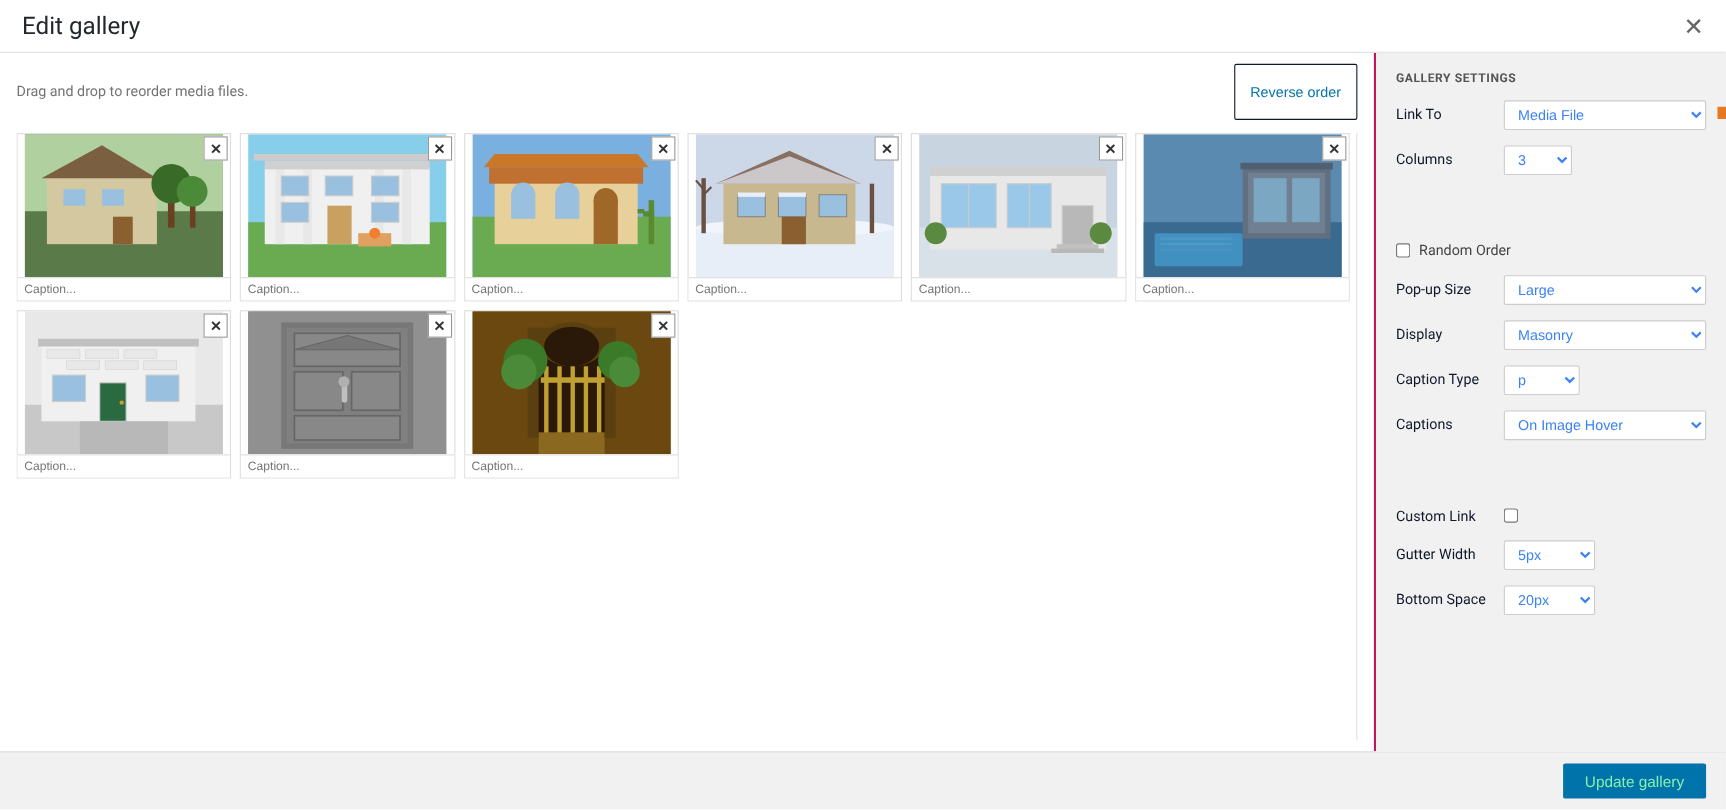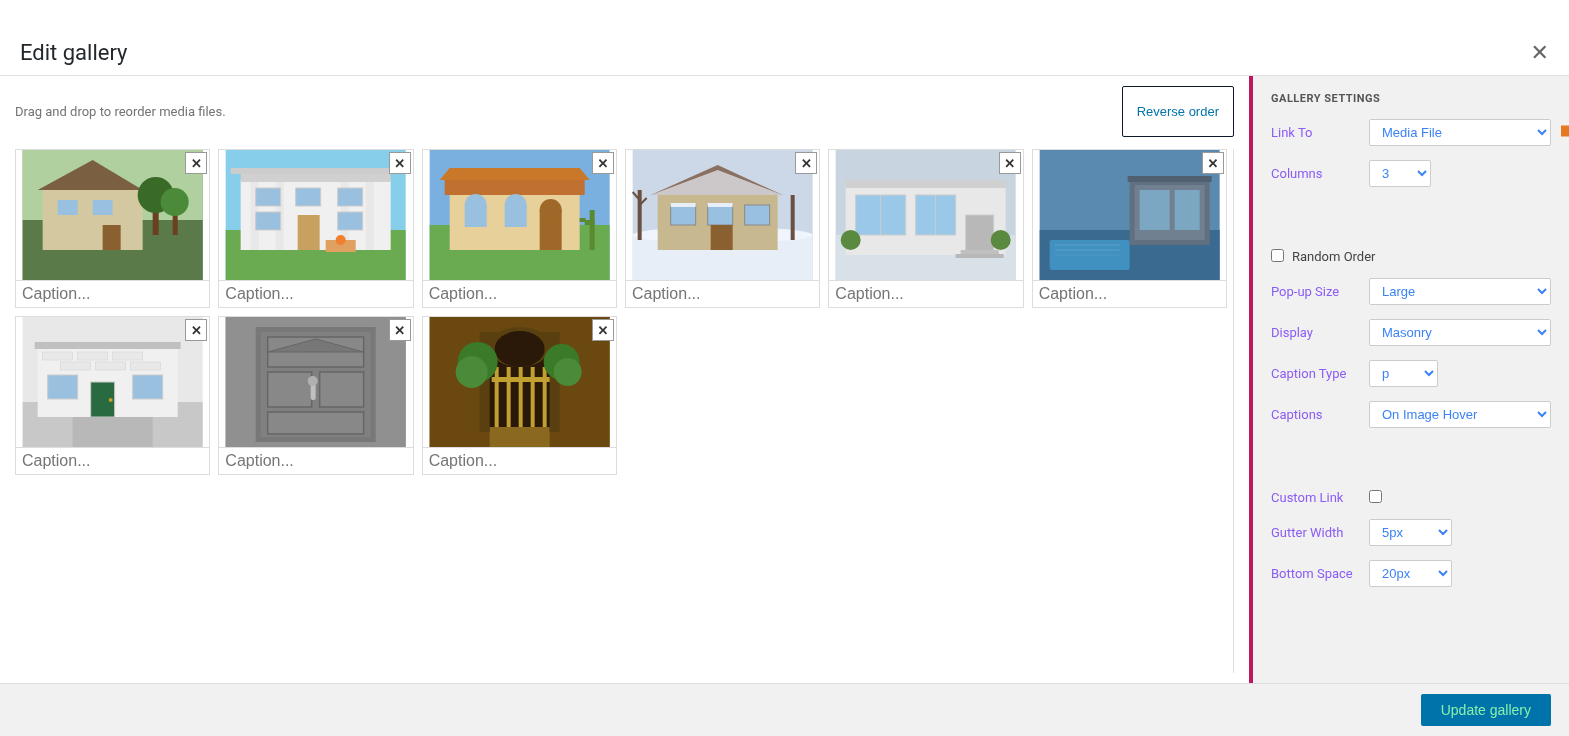--- a/index.html
+++ b/index.html
@@ -15,21 +15,20 @@
       flex-direction: column;
     }
 
     
     .modal-header {
       display: flex;
       align-items: center;
       justify-content: space-between;
       padding: 12px 20px 10px 20px;
       border-bottom: 1px solid #e0e0e0;
-      margin-top: 28px;
     }
     .modal-title {
       font-size: 22px;
       font-weight: 400;
       color: #23282d;
     }
     .close-btn {
       font-size: 22px;
       cursor: pointer;
       color: #666;
@@ -105,55 +104,55 @@
       font-size: 13px;
       font-weight: bold;
       color: #333;
       z-index: 2;
     }
     .caption-input {
       width: 100%;
       border: none;
       border-top: 1px solid #ddd;
       padding: 4px 6px;
-      font-size: 16px;
+      font-size: 11px;
       color: #888;
       outline: none;
       background: #fff;
     }
 
     
     .settings-panel {
       width: 320px;
       flex-shrink: 0;
       background: #f1f1f1;
       display: flex;
       flex-direction: column;
       padding: 16px 18px;
       overflow-y: auto;
-      border-left: 4px solid #be185d;
+      border-left: 2px solid #be185d;
     }
     .settings-title {
       font-size: 11px;
       font-weight: 700;
       text-transform: uppercase;
       letter-spacing: 0.5px;
       color: #555;
       margin-bottom: 14px;
     }
     .setting-row {
       display: flex;
       align-items: center;
       margin-bottom: 14px;
       gap: 8px;
       position: relative;
     }
     .setting-label {
       font-size: 13px;
-      color: #8b5cf6;
+      color: #0f172a;
       min-width: 90px;
     }
     .setting-select {
       padding: 4px 24px 4px 8px;
       border: 1px solid #ccc;
       background: #fff;
       font-size: 13px;
       color: #3b82f6;
       appearance: auto;
       cursor: pointer;

